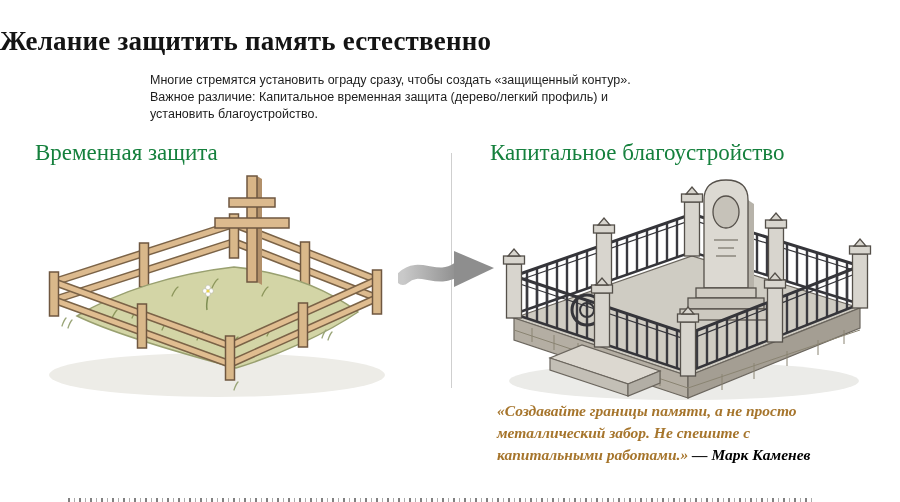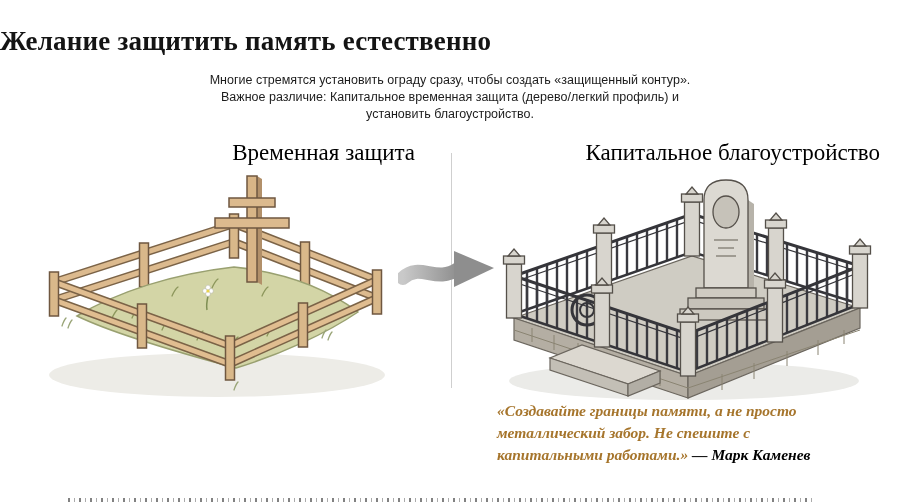--- a/index.html
+++ b/index.html
@@ -7,27 +7,27 @@
   body { font-family:"Liberation Sans", sans-serif; }
   .canvas { position:relative; width:900px; height:502px; background:#fff; overflow:hidden; }
 
   .title {
     position:absolute; top:26px; left:0; width:100%;
     text-align:left; font-family:"Liberation Serif", serif;
     font-size:27px; font-weight:700; color:#141414; letter-spacing:.2px;
   }
   .intro {
     position:absolute; top:72px; left:150px; width:600px;
-    text-align:center; font-size:12.5px; line-height:17px; color:#1c1c1c;
+    font-size:12.5px; line-height:17px; color:#1c1c1c;
   }
   .intro b { font-weight:400; }
 
   .col-heading {
     position:absolute; top:140px; font-family:"Liberation Serif", serif;
-    font-size:23px; font-weight:400; color:#000000; text-align:right;
+    font-size:23px; font-weight:400; color:#15803d; text-align:left;
   }
   .col-heading.left  { left:35px;  width:380px; }
   .col-heading.right { left:490px; width:390px; }
 
   .illu { position:absolute; }
   .illu.left  { left:22px;  top:168px; }
   .illu.right { left:492px; top:170px; }
 
   .divider {
     position:absolute; left:451px; top:153px; width:1px; height:235px;

